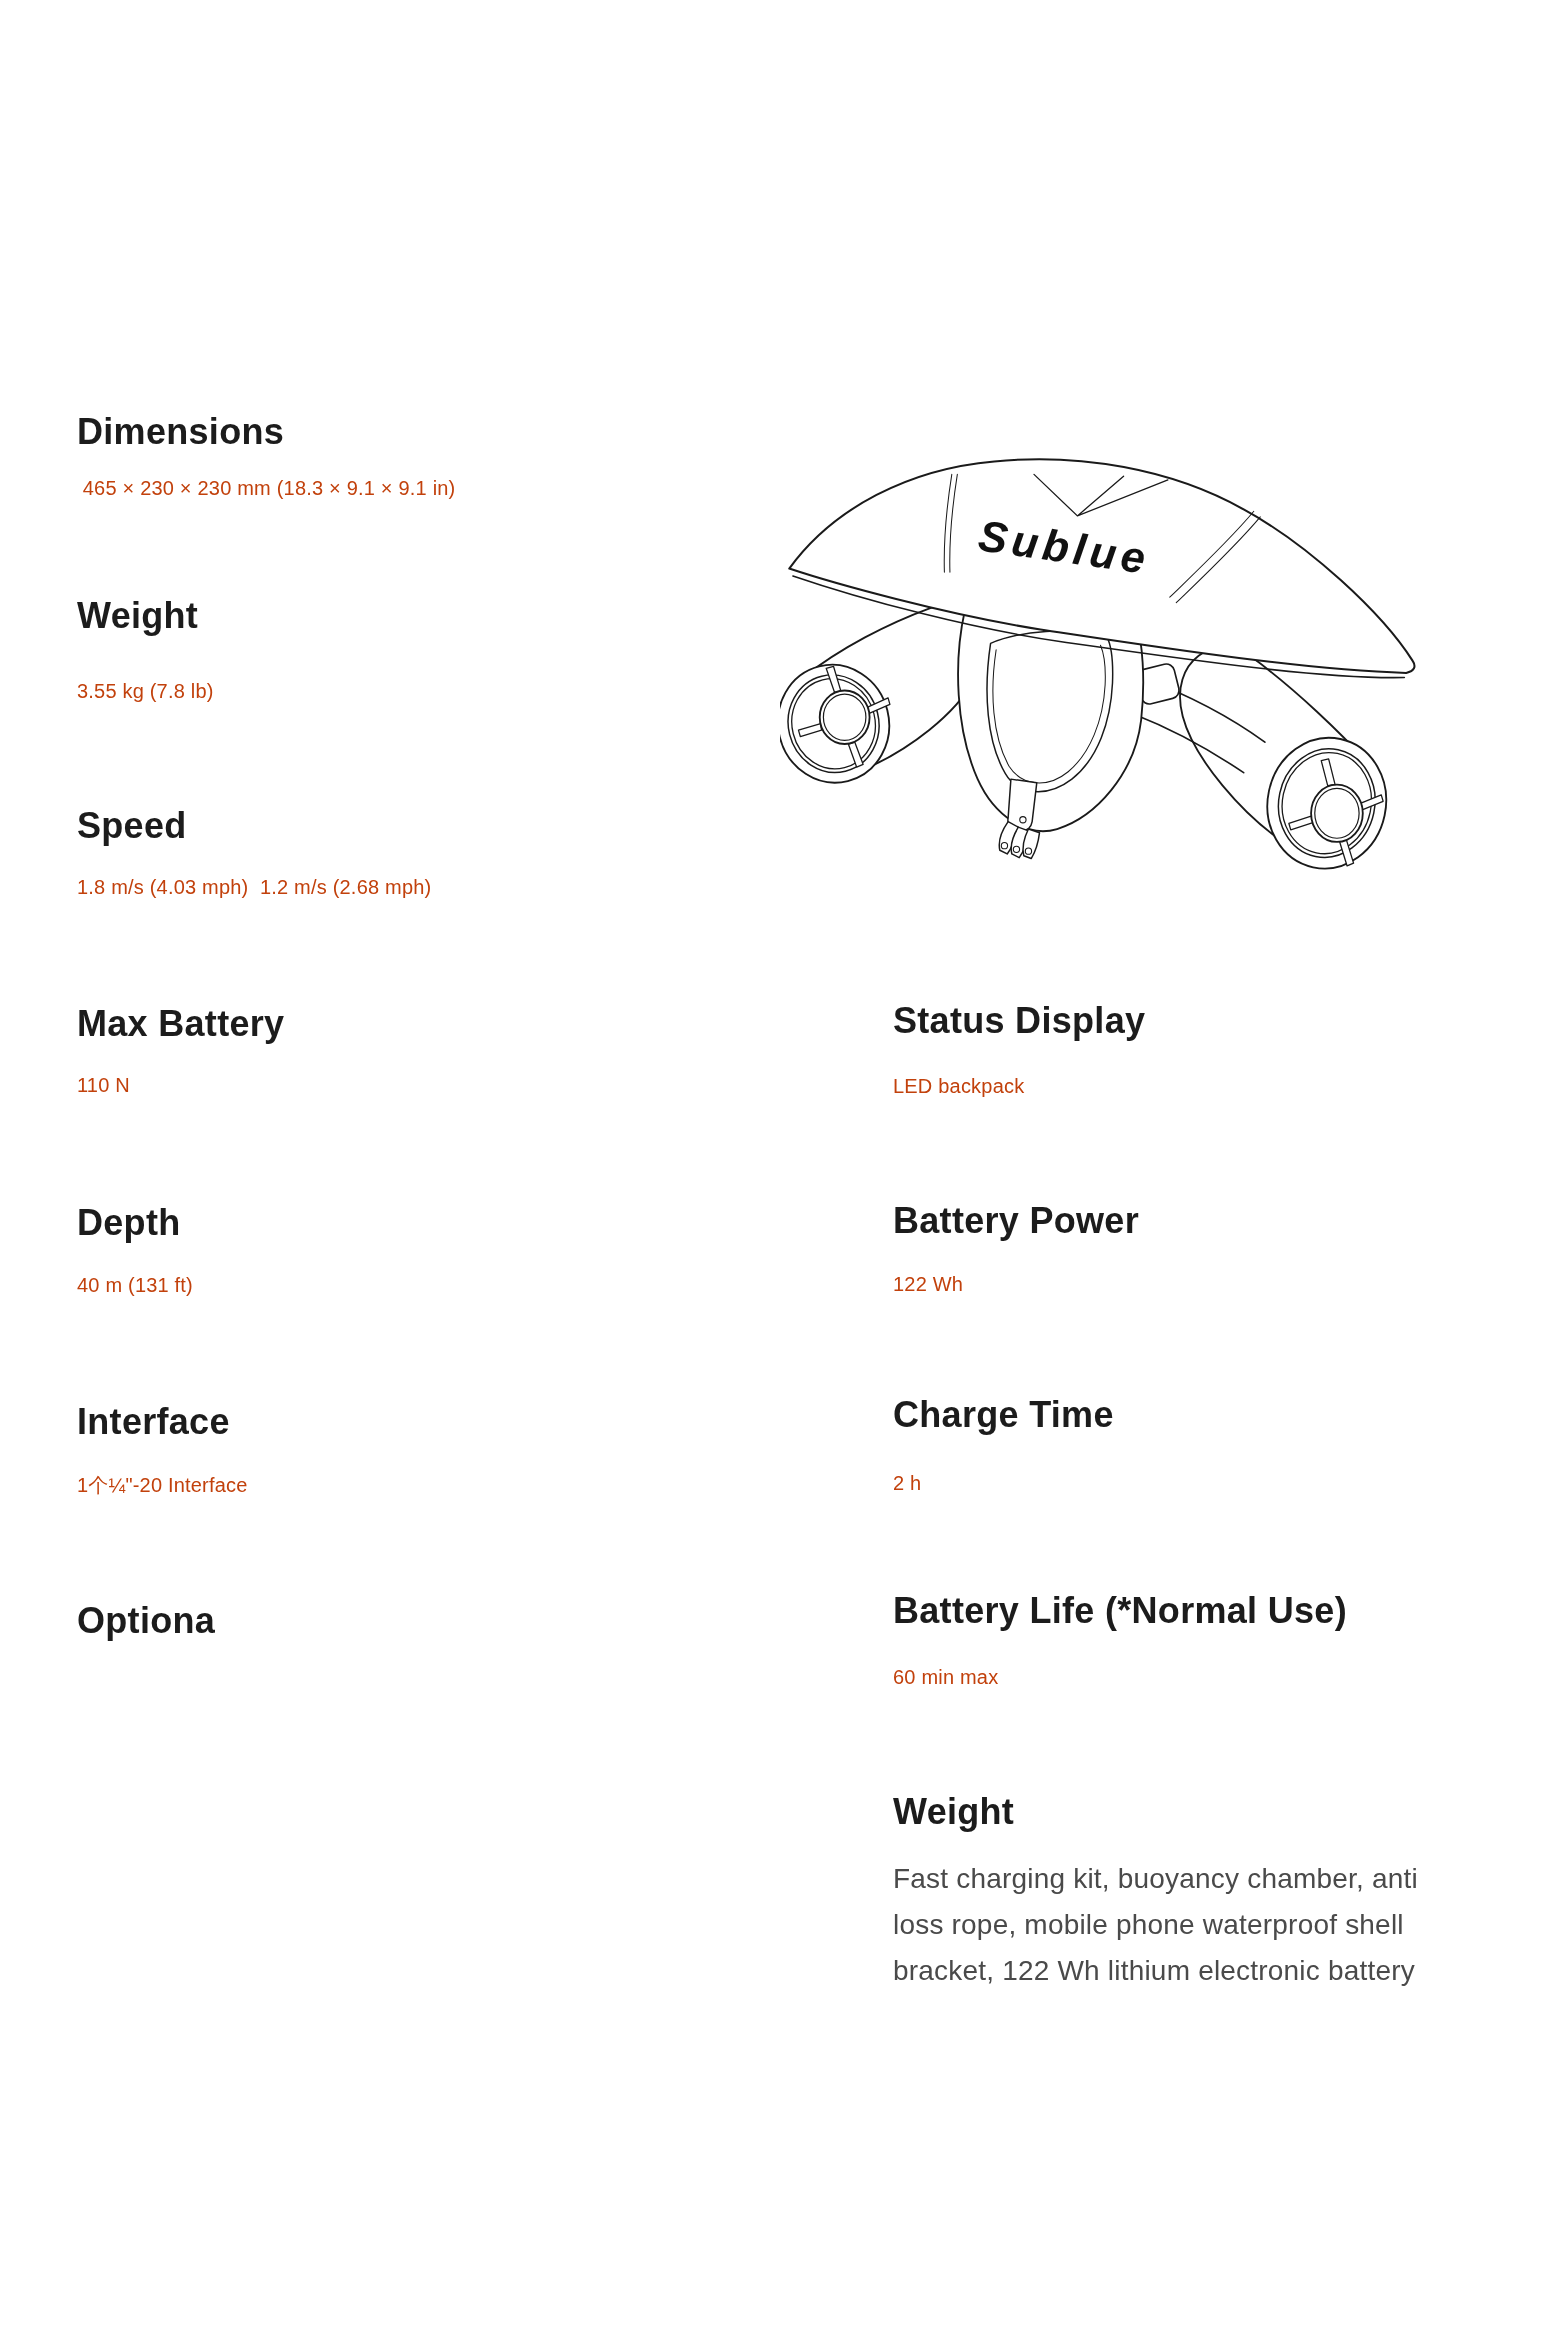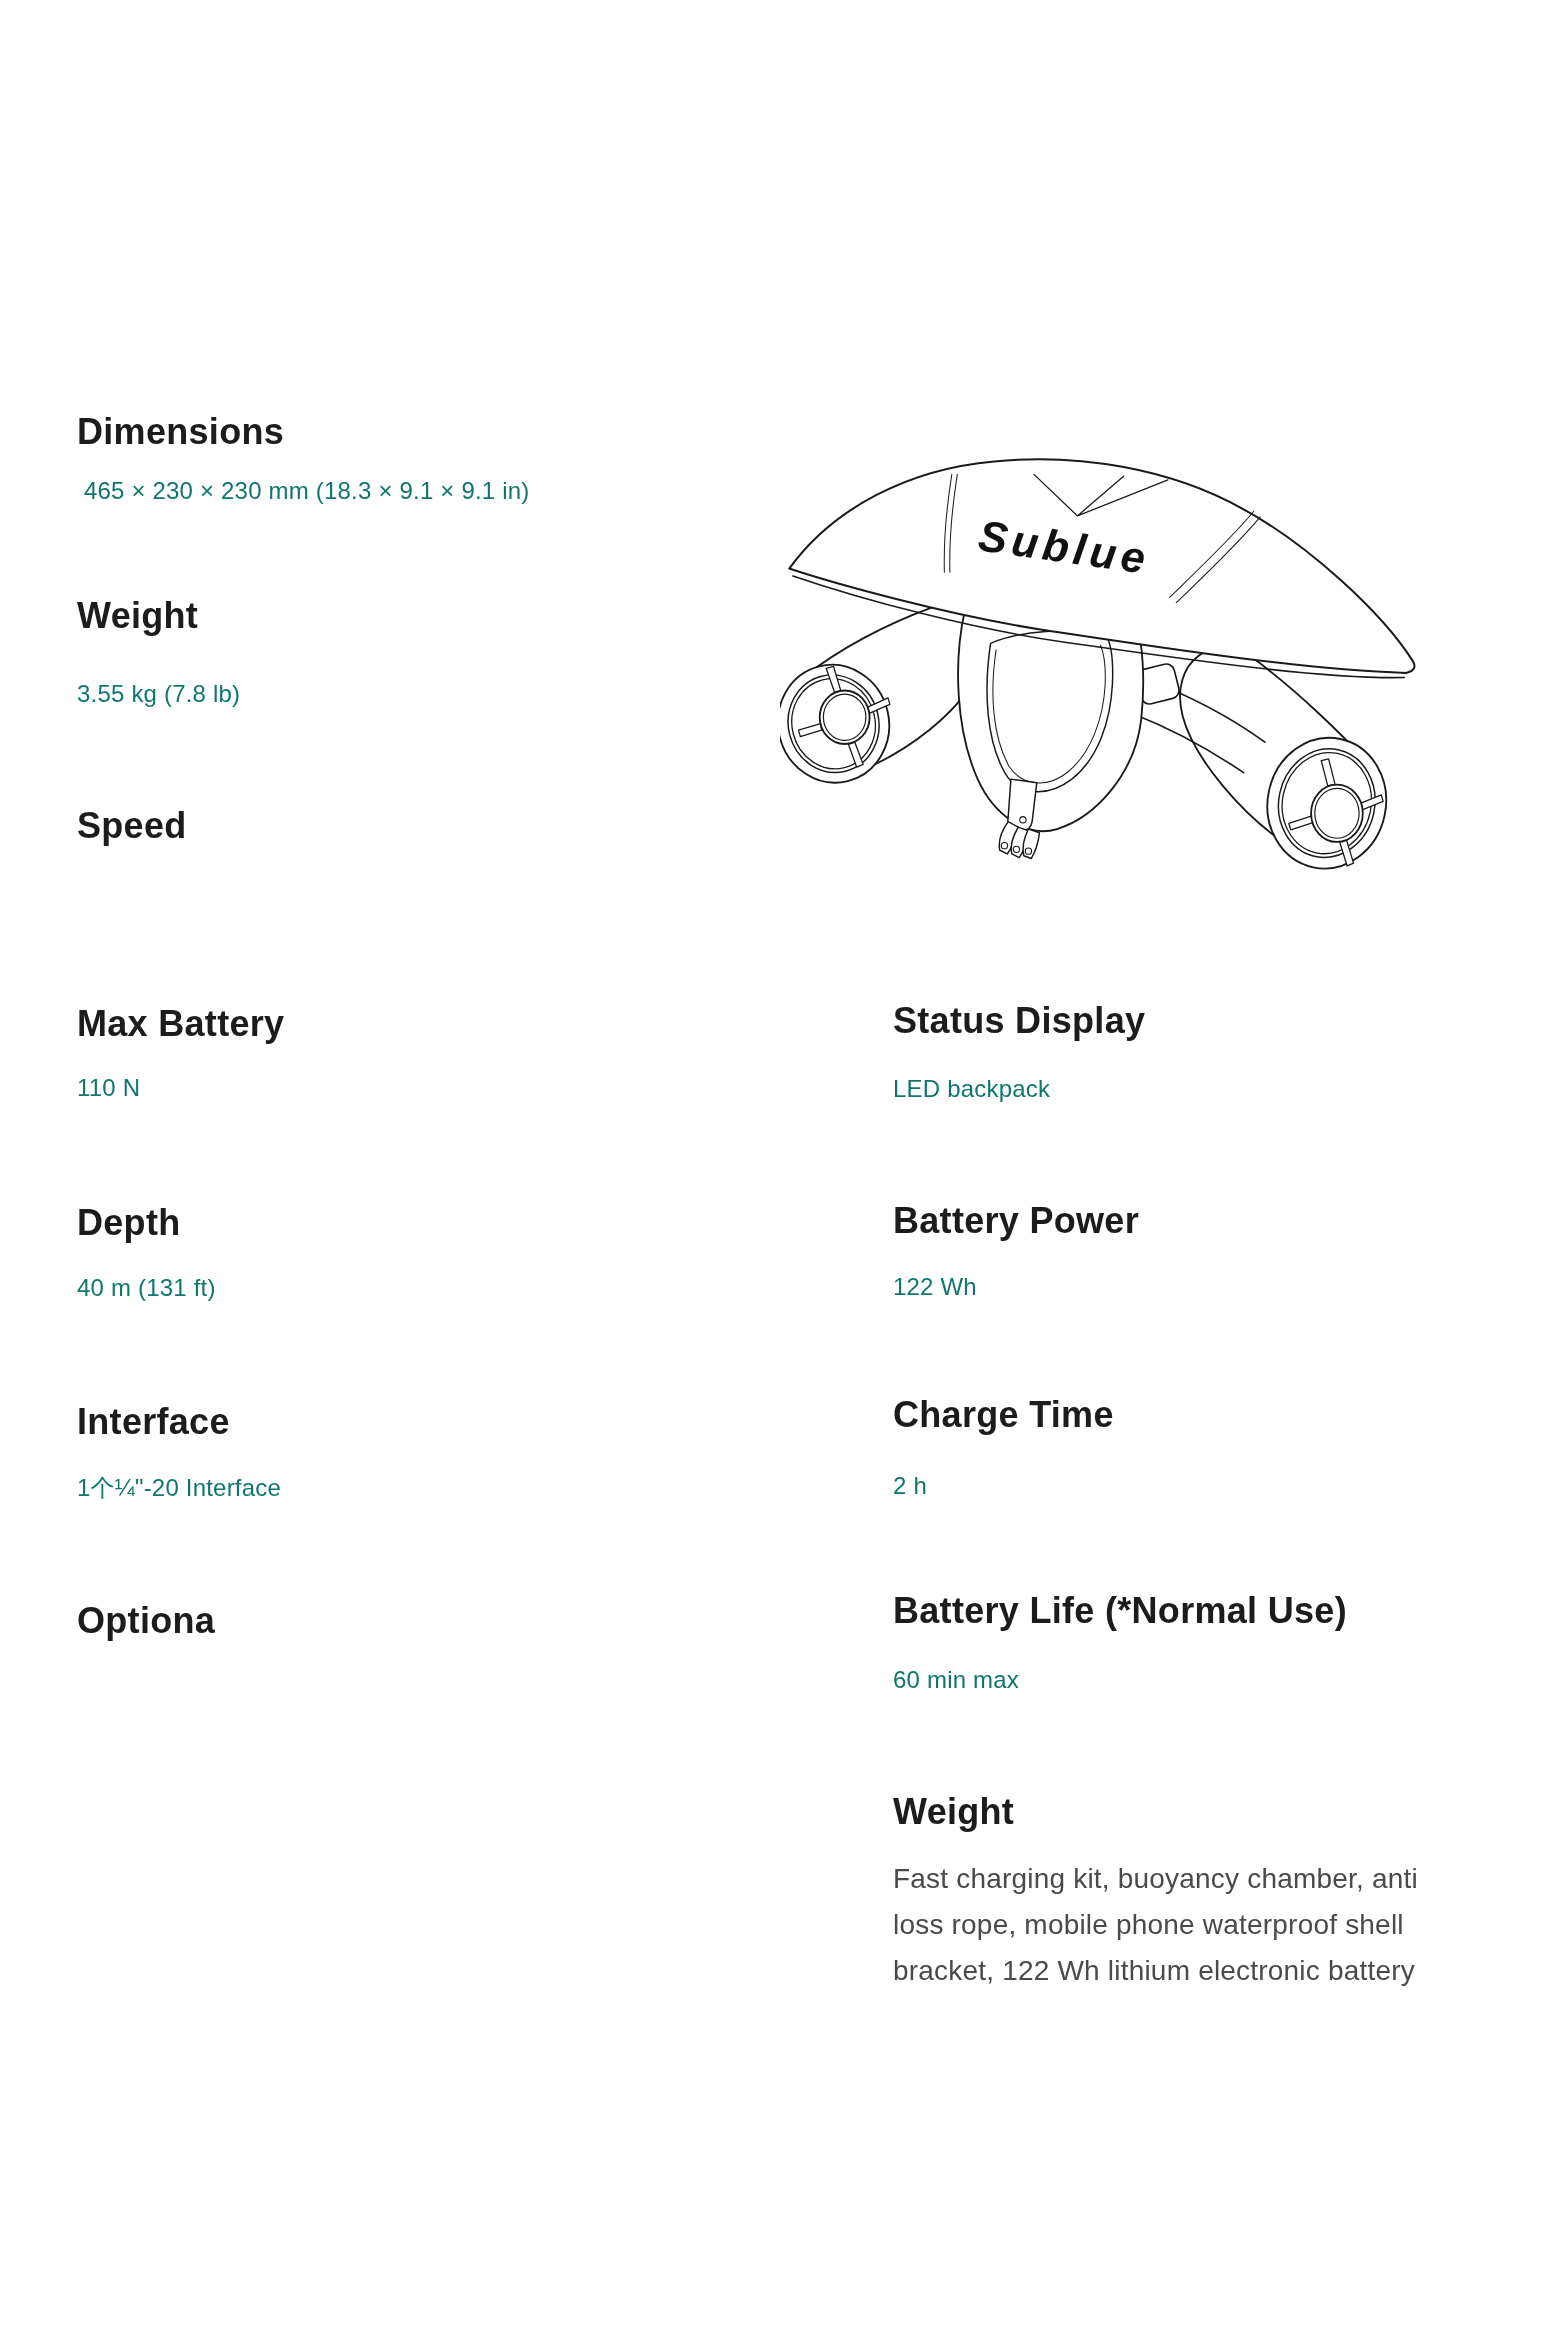--- a/index.html
+++ b/index.html
@@ -15,23 +15,23 @@
   .lcol{left:77px;}
   .rcol{left:893px;}
   .h{
     font-size:36px;
     font-weight:700;
     color:#1c1c1c;
     letter-spacing:0.3px;
     line-height:1.2;
   }
   .v{
-    font-size:24px;
+    font-size:20px;
     font-weight:400;
-    color:#0f766e;
+    color:#c2410c;
     letter-spacing:0.2px;
     line-height:1.25;
   }
   .p{
     font-size:28px;
     font-weight:400;
     color:#4a4a4a;
     letter-spacing:0.2px;
     line-height:46px;
     width:720px;
@@ -49,20 +49,21 @@
 
 <div class="page">
 
   <div class="txt lcol h" style="top:410px">Dimensions</div>
   <div class="txt lcol v" style="top:476px"> 465 × 230 × 230 mm (18.3 × 9.1 × 9.1 in)</div>
 
   <div class="txt lcol h" style="top:594px">Weight</div>
   <div class="txt lcol v" style="top:679px">3.55 kg (7.8 lb)</div>
 
   <div class="txt lcol h" style="top:804px">Speed</div>
+  <div class="txt lcol v" style="top:875px">1.8 m/s (4.03 mph)  1.2 m/s (2.68 mph)</div>
 
   <div class="txt lcol h" style="top:1002px">Max Battery</div>
   <div class="txt lcol v" style="top:1073px">110 N</div>
 
   <div class="txt lcol h" style="top:1201px">Depth</div>
   <div class="txt lcol v" style="top:1273px">40 m (131 ft)</div>
 
   <div class="txt lcol h" style="top:1400px">Interface</div>
   <div class="txt lcol v" style="top:1473px">1个¼"-20 Interface</div>
 

